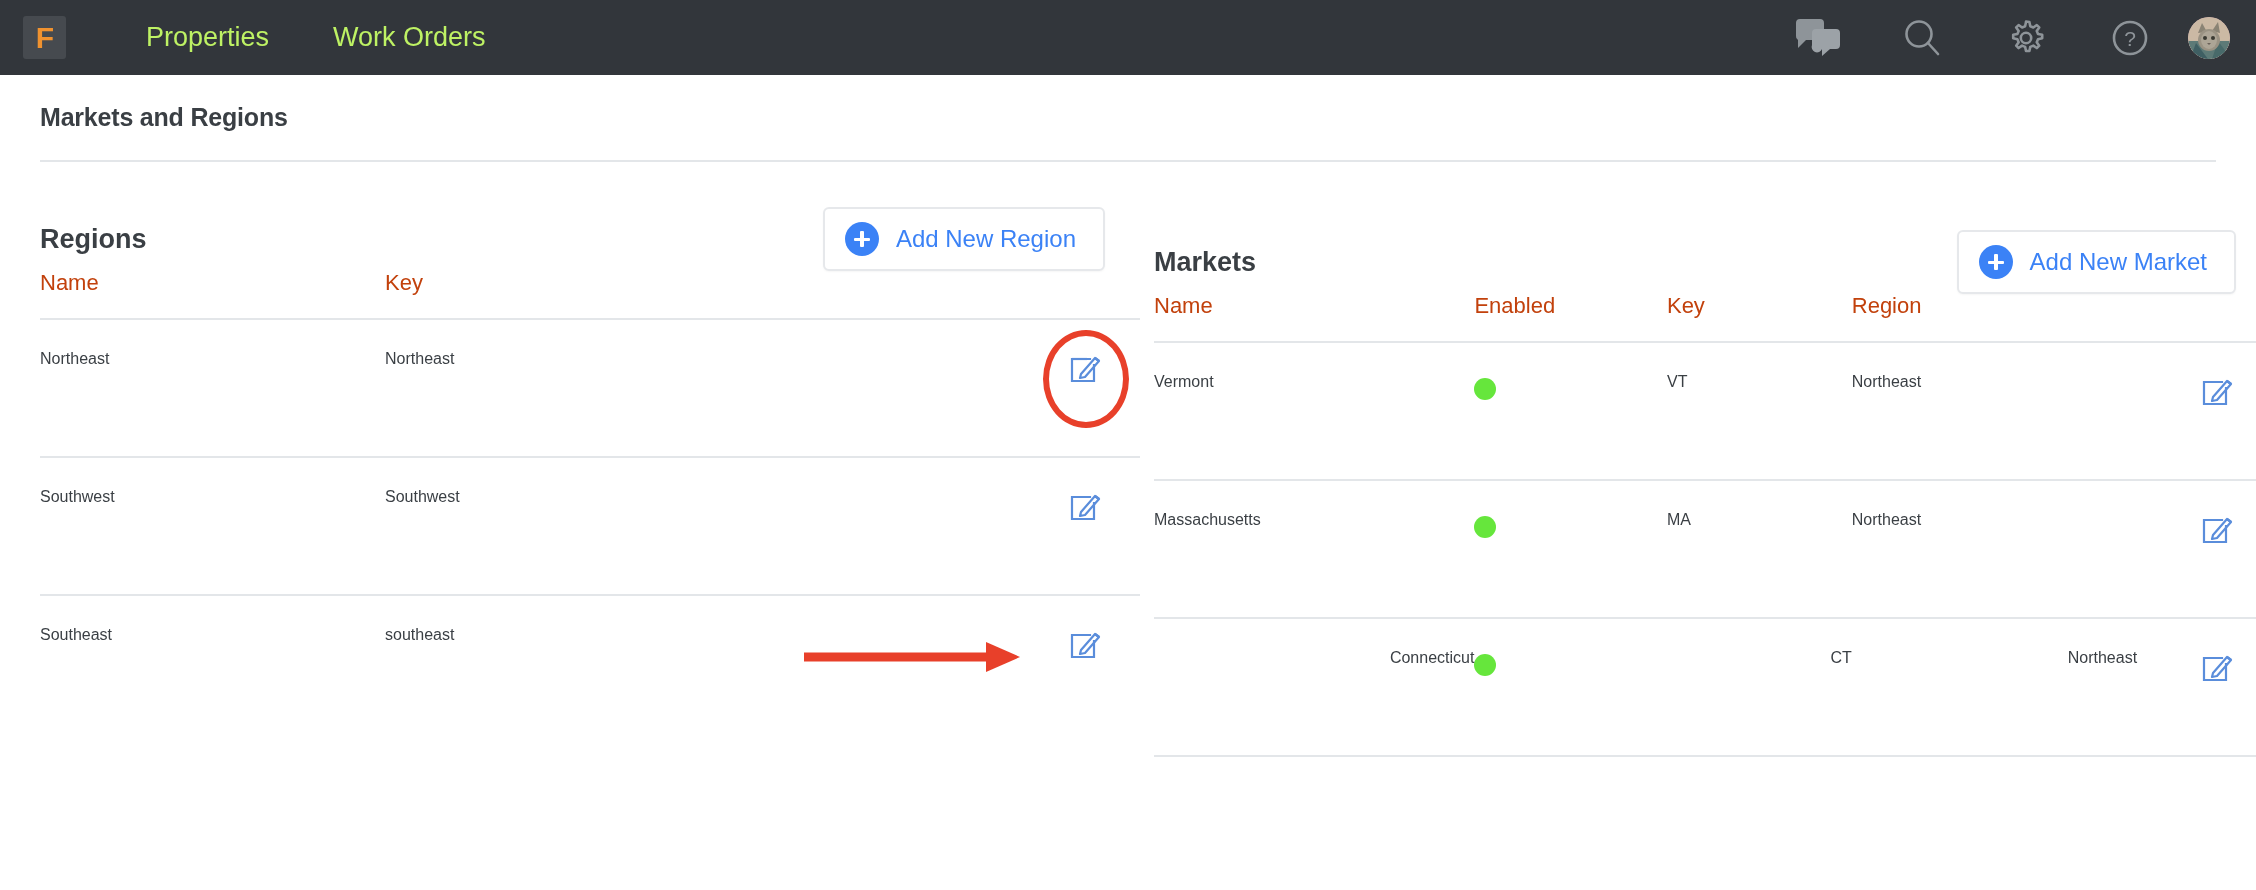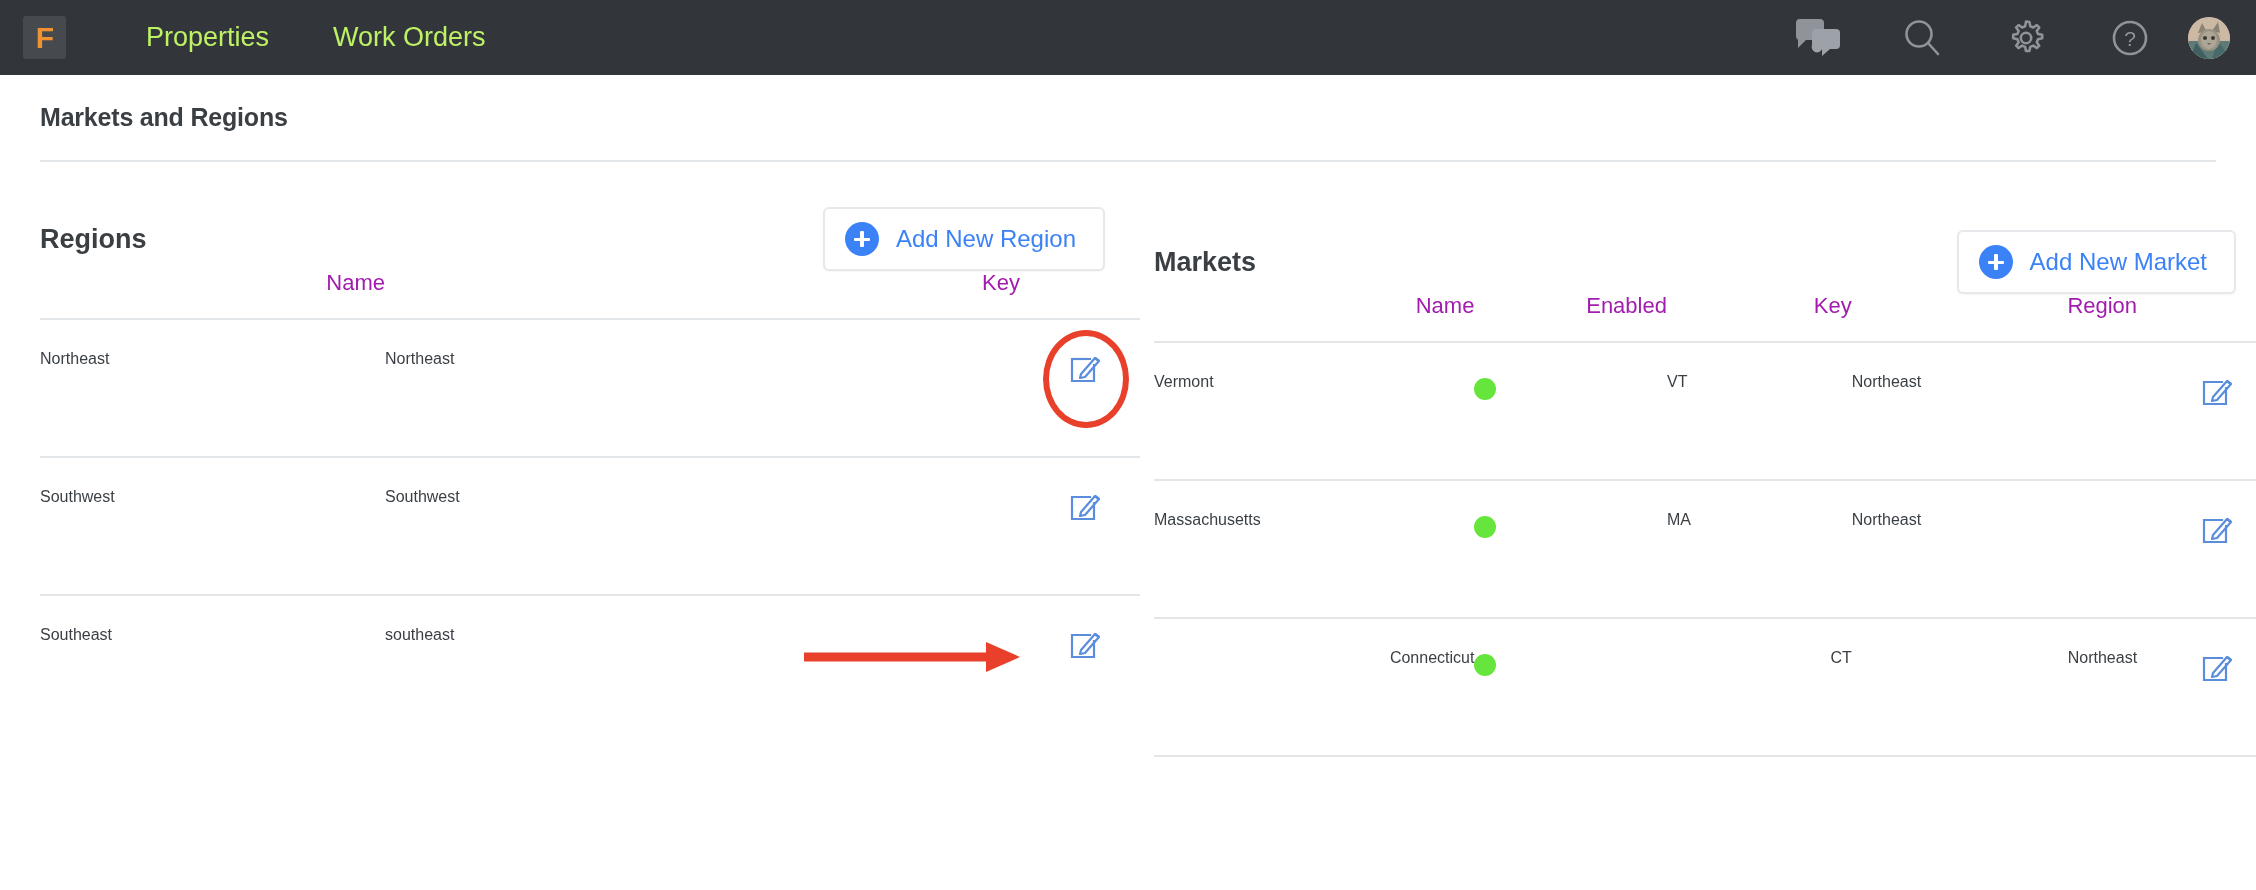--- a/index.html
+++ b/index.html
@@ -133,24 +133,24 @@
     font-size: 24px;
     white-space: nowrap;
   }
 
   
   table.grid {
     width: 100%;
     border-collapse: collapse;
   }
   table.grid th {
-    text-align: right;
+    text-align: left;
     font-weight: normal;
     font-size: 22px;
-    color: #a21caf;
+    color: #c2410c;
     padding: 0 0 22px 0;
     border-bottom: 2px solid #e3e6e9;
     vertical-align: bottom;
   }
   table.grid td {
     font-size: 16px;
     color: #3a3f44;
     padding: 30px 0 56px 0;
     border-bottom: 2px solid #e3e6e9;
     vertical-align: top;

